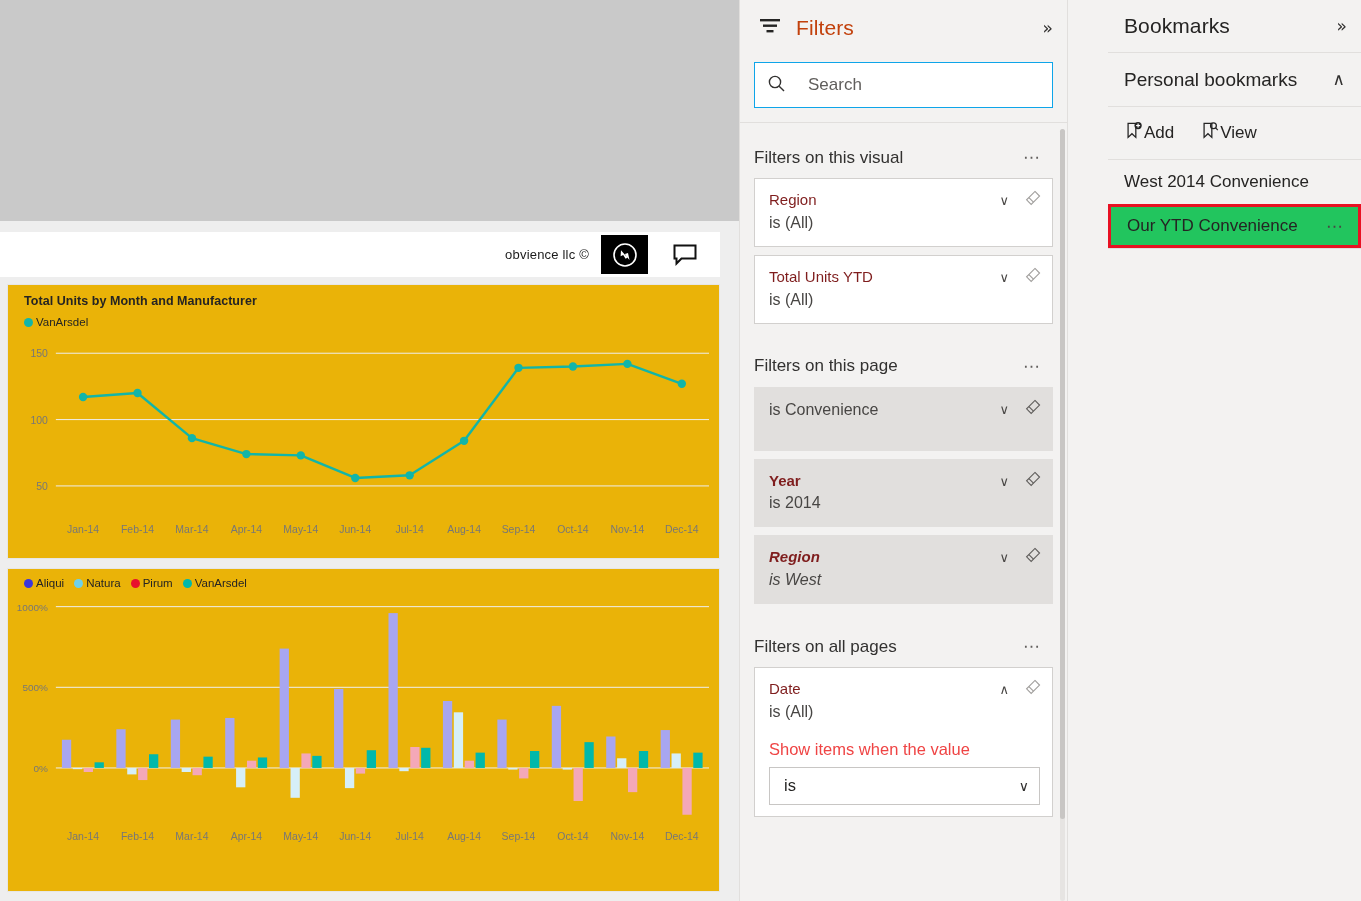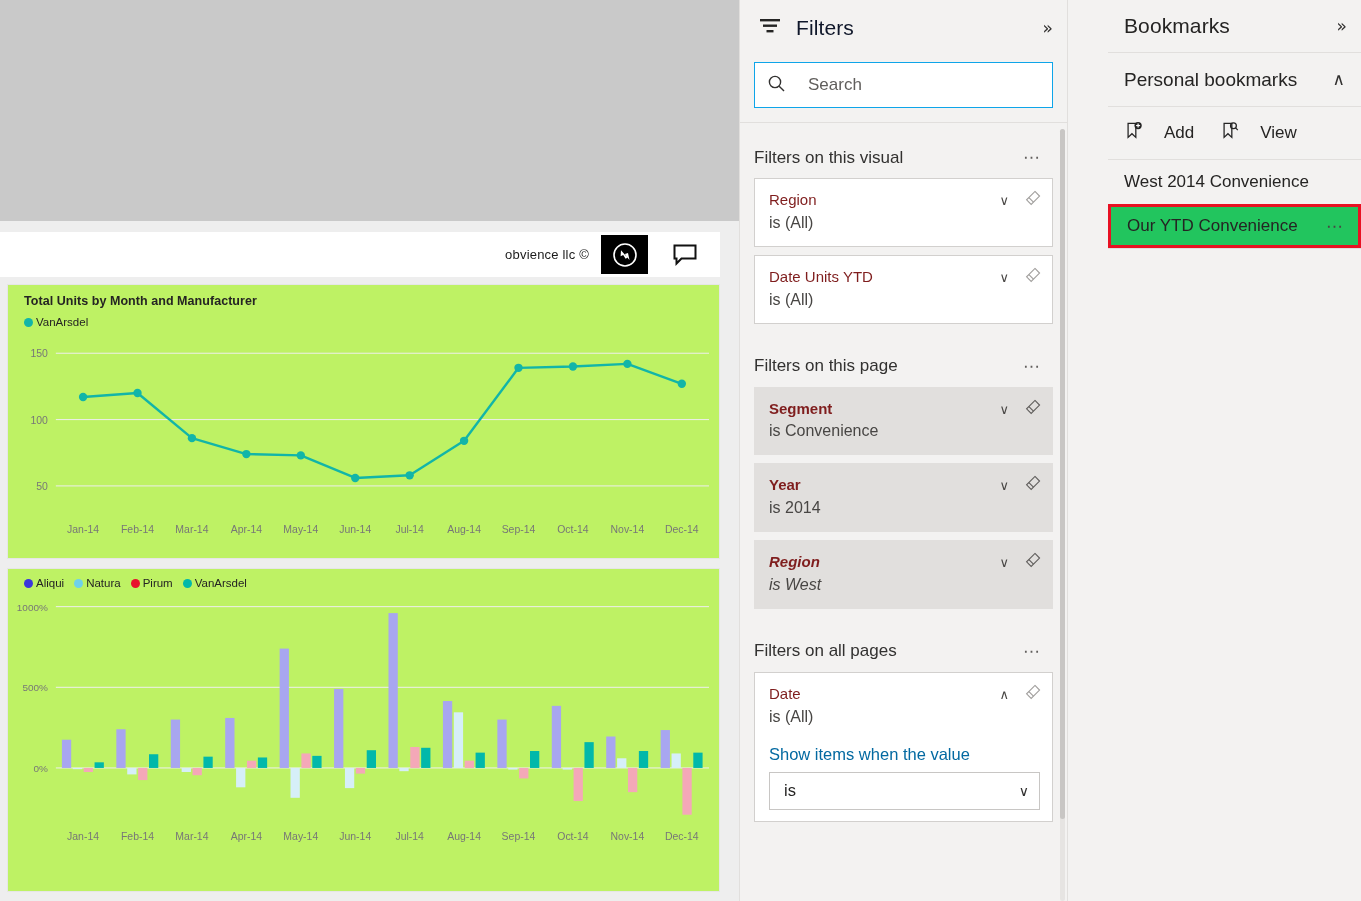--- a/index.html
+++ b/index.html
@@ -39,21 +39,21 @@
   .brand-logo svg { display: block; }
   .comment-btn {
     width: 50px; height: 39px; background: #ffffff;
     display: flex; align-items: center; justify-content: center;
     margin-right: 10px;
   }
 
   .visual {
     position: absolute; left: 7px;
     width: 713px;
-    background: #bef264;
+    background: #eab308;
     border: 1px solid #e6e6e6;
   }
   #line-visual { top: 284px; height: 275px; }
   #bar-visual  { top: 568px; height: 324px; }
 
   .visual-title {
     font-size: 12.5px; font-weight: bold; color: #252423;
     padding: 9px 0 0 16px; letter-spacing: .05px;
   }
   .legend {
@@ -73,21 +73,21 @@
     width: 328px; height: 901px;
     background: #f3f2f1;
     border-left: 1px solid #e1dfdd;
     overflow: hidden;
   }
   .filters-head {
     height: 56px; display: flex; align-items: center;
     padding: 0 14px 0 18px; background: #f3f2f1;
   }
   .filters-title {
-    font-size: 21px; color: #0f172a; font-weight: normal;
+    font-size: 21px; color: #c2410c; font-weight: normal;
     margin-left: 14px; letter-spacing: .1px;
   }
   .chev-collapse {
     margin-left: auto; font-size: 17px; color: #323130;
     line-height: 1; cursor: pointer; font-family: "DejaVu Sans", sans-serif;
   }
   .search-wrap { padding: 6px 14px 14px 14px; background: #f3f2f1;}
   .search-box {
     height: 46px; background: #ffffff; border: 1px solid #0ea5e9;
     display: flex; align-items: center; padding: 0 12px;
@@ -133,21 +133,21 @@
   .filter-value { font-size: 16px; color: #484644; line-height: 1.5; }
   .filter-card.modified .filter-value { font-style: italic; }
   .card-actions {
     position: absolute; right: 10px; top: 10px;
     display: flex; align-items: center; gap: 14px;
   }
   .chev { font-size: 13px; color: #484644; cursor: pointer; font-family:"DejaVu Sans",sans-serif; }
   .eraser { cursor: pointer; }
 
   .show-items-label {
-    font-size: 16.5px; color: #0369a1; padding: 16px 0 8px 0;
+    font-size: 16.5px; color: #ef4444; padding: 16px 0 8px 0;
   }
   .select-box {
     height: 38px; border: 1px solid #c8c6c4; background: #ffffff;
     display: flex; align-items: center; padding: 0 10px 0 14px;
     font-size: 16.5px; color: #252423;
   }
   .select-chev { margin-left: auto; font-size: 14px; color: #323130; font-family:"DejaVu Sans",sans-serif;}
 
   
   .bookmarks-pane {
@@ -165,21 +165,21 @@
   .bm-section {
     height: 54px; display: flex; align-items: center;
     padding: 0 16px 0 16px; border-bottom: 1px solid #e1dfdd;
   }
   .bm-section-title { font-size: 19px; color: #252423; }
   .bm-toolbar {
     height: 53px; display: flex; align-items: center; gap: 26px;
     padding: 0 16px; border-bottom: 1px solid #e1dfdd;
   }
   .bm-tool {
-    display: flex; align-items: center; gap: 20px;
+    display: flex; align-items: center; gap: 0;
     font-size: 17px; color: #252423; cursor: pointer;
   }
   .bm-item {
     height: 44px; display: flex; align-items: center;
     padding: 0 14px 0 16px;
     font-size: 17px; color: #252423; cursor: pointer;
   }
   .bm-item.selected {
     background: #22c55e;
     border: 3px solid #e81123;
@@ -390,39 +390,38 @@
           <span class="chev">∨</span>
           <span class="eraser">
             <svg width="19" height="19" viewBox="0 0 20 20">
               <path d="M12.6 2.6 L17.4 7.4 L8.6 16.2 L3.8 11.4 Z" fill="none" stroke="#a19f9d" stroke-width="1.2"></path>
               <line x1="6.2" y1="9" x2="11" y2="13.8" stroke="#a19f9d" stroke-width="1.2"></line>
             </svg>
           </span>
         </div>
       </div>
       <div class="filter-card">
-        <div class="filter-field">Date Units YTD</div>
+        <div class="filter-field">Total Units YTD</div>
         <div class="filter-value">is (All)</div>
         <div class="card-actions">
           <span class="chev">∨</span>
           <span class="eraser">
             <svg width="19" height="19" viewBox="0 0 20 20">
               <path d="M12.6 2.6 L17.4 7.4 L8.6 16.2 L3.8 11.4 Z" fill="none" stroke="#a19f9d" stroke-width="1.2"></path>
               <line x1="6.2" y1="9" x2="11" y2="13.8" stroke="#a19f9d" stroke-width="1.2"></line>
             </svg>
           </span>
         </div>
       </div>
 
       <div class="group-head">
         <span>Filters on this page</span>
         <span class="group-ellipsis">⋯</span>
       </div>
       <div class="filter-card applied">
-        <div class="filter-field">Segment</div>
         <div class="filter-value">is Convenience</div>
         <div class="card-actions">
           <span class="chev">∨</span>
           <span class="eraser">
             <svg width="19" height="19" viewBox="0 0 20 20">
               <path d="M12.6 2.6 L17.4 7.4 L8.6 16.2 L3.8 11.4 Z" fill="none" stroke="#605e5c" stroke-width="1.2"></path>
               <line x1="6.2" y1="9" x2="11" y2="13.8" stroke="#605e5c" stroke-width="1.2"></line>
             </svg>
           </span>
         </div>

